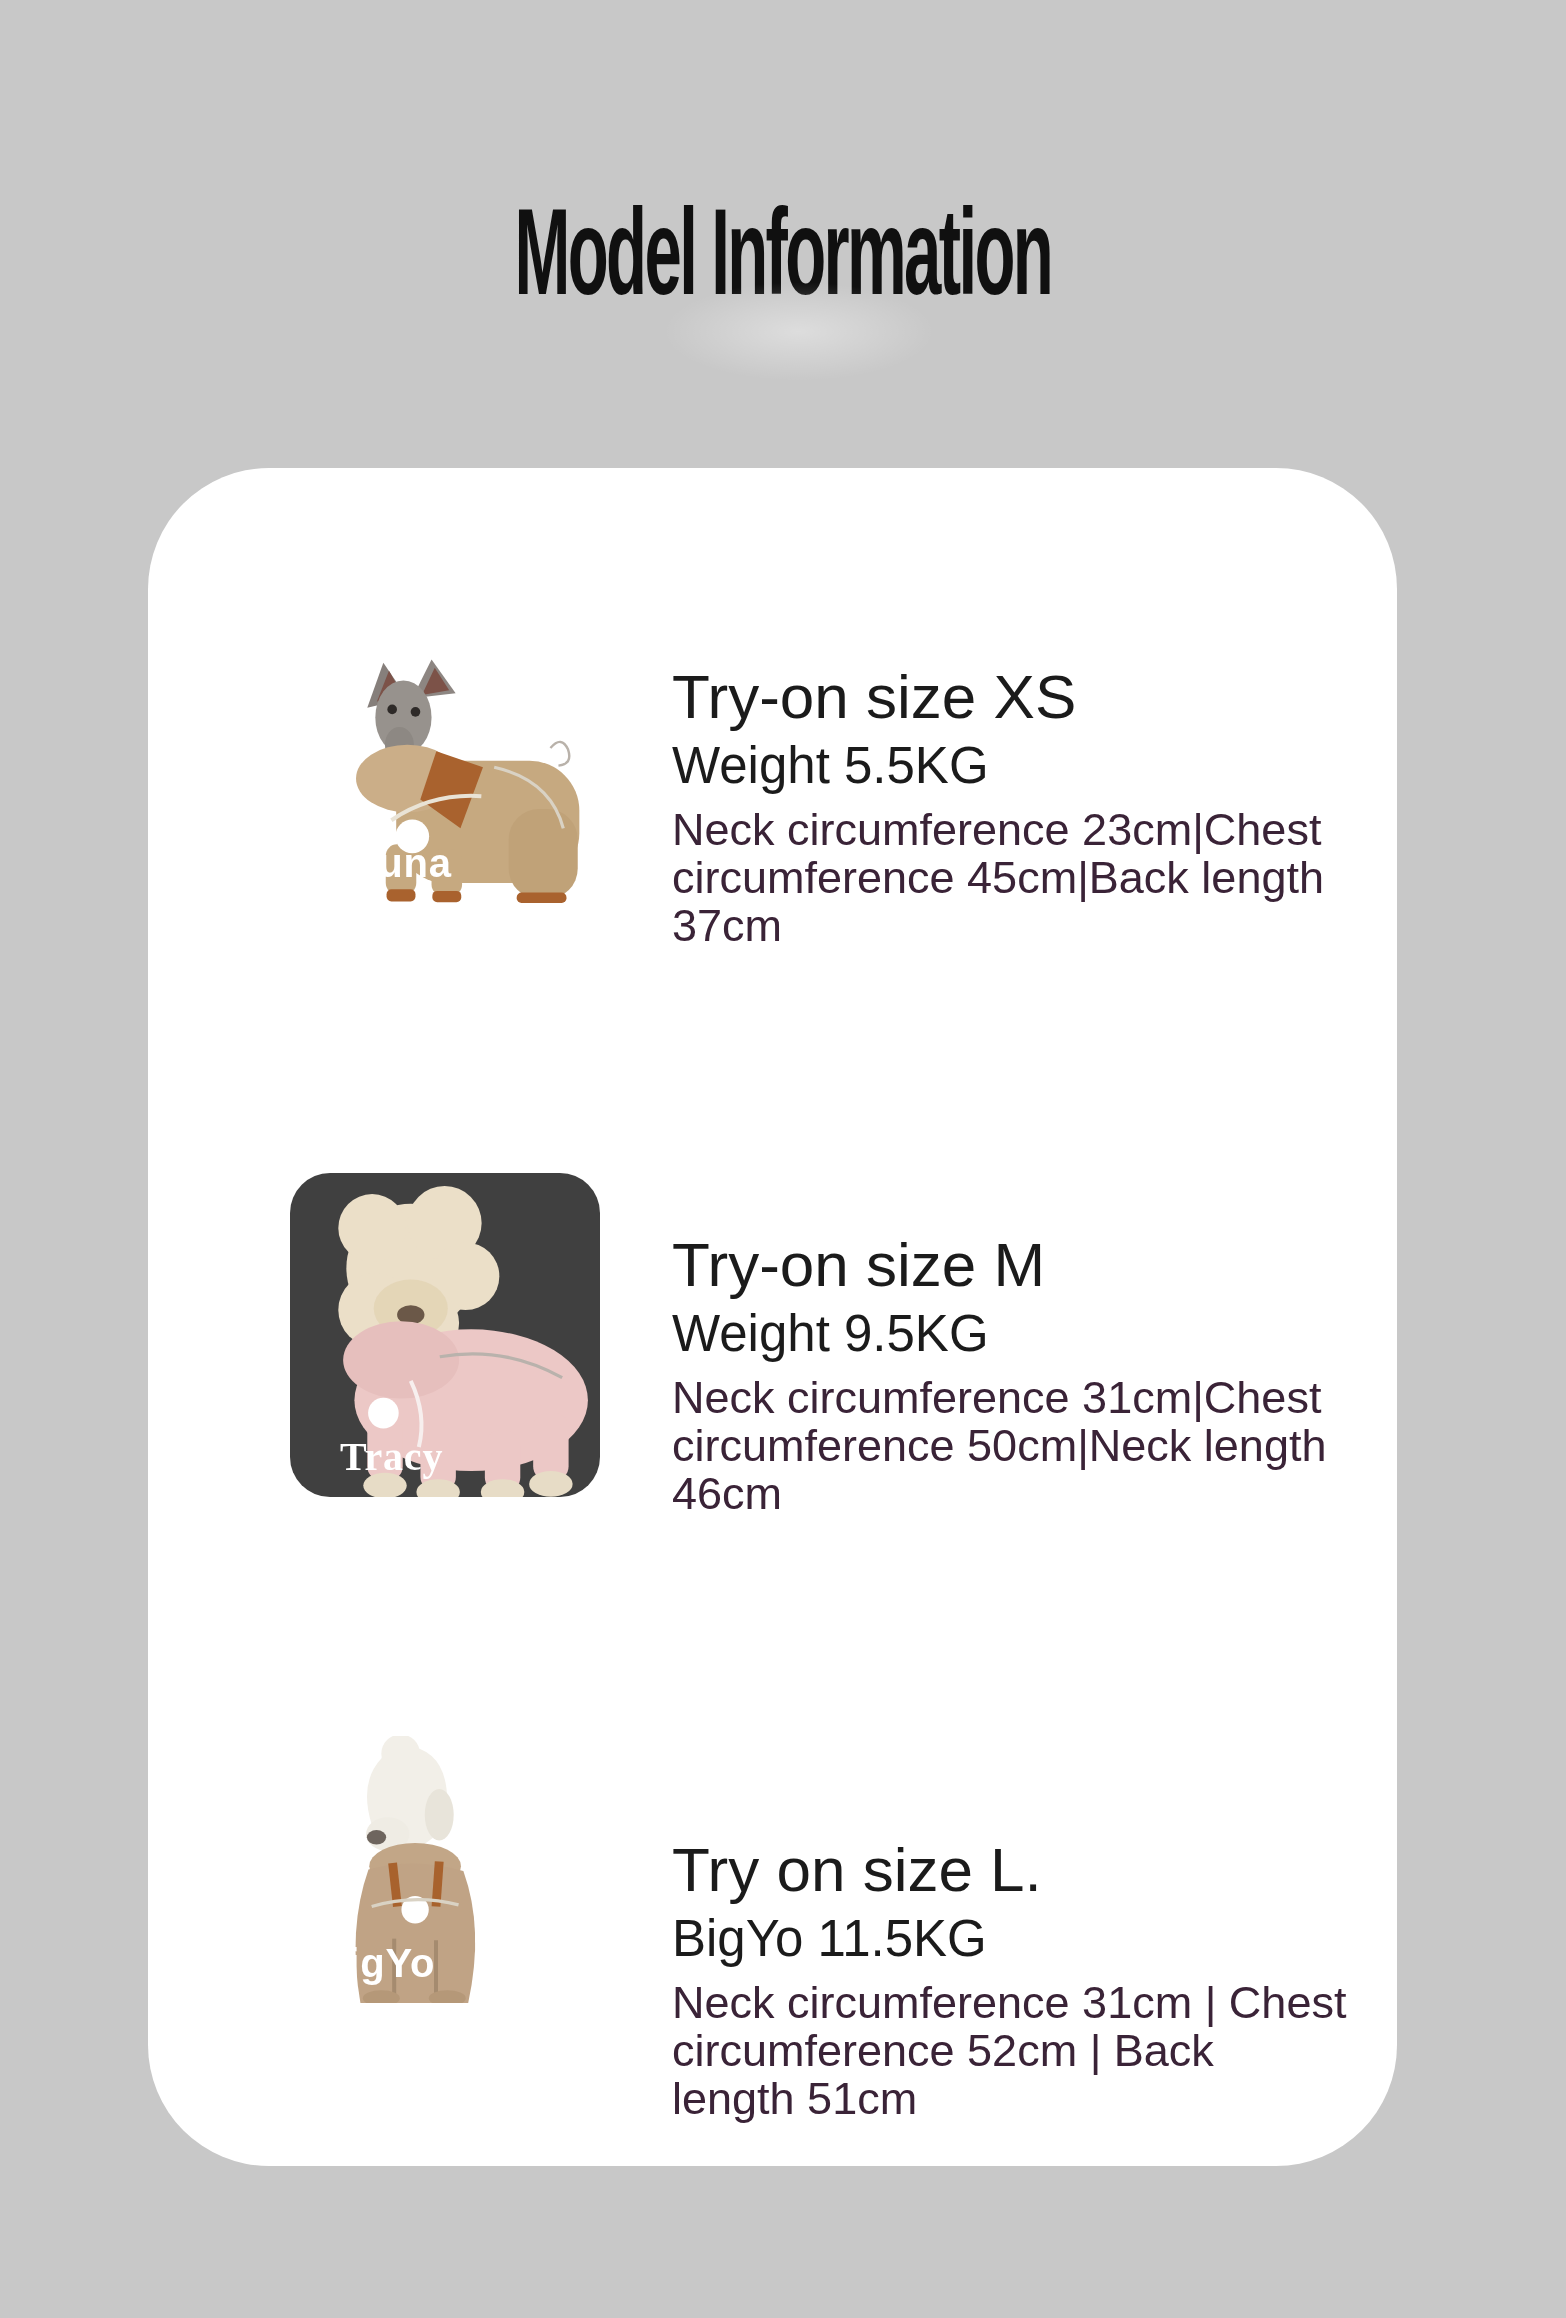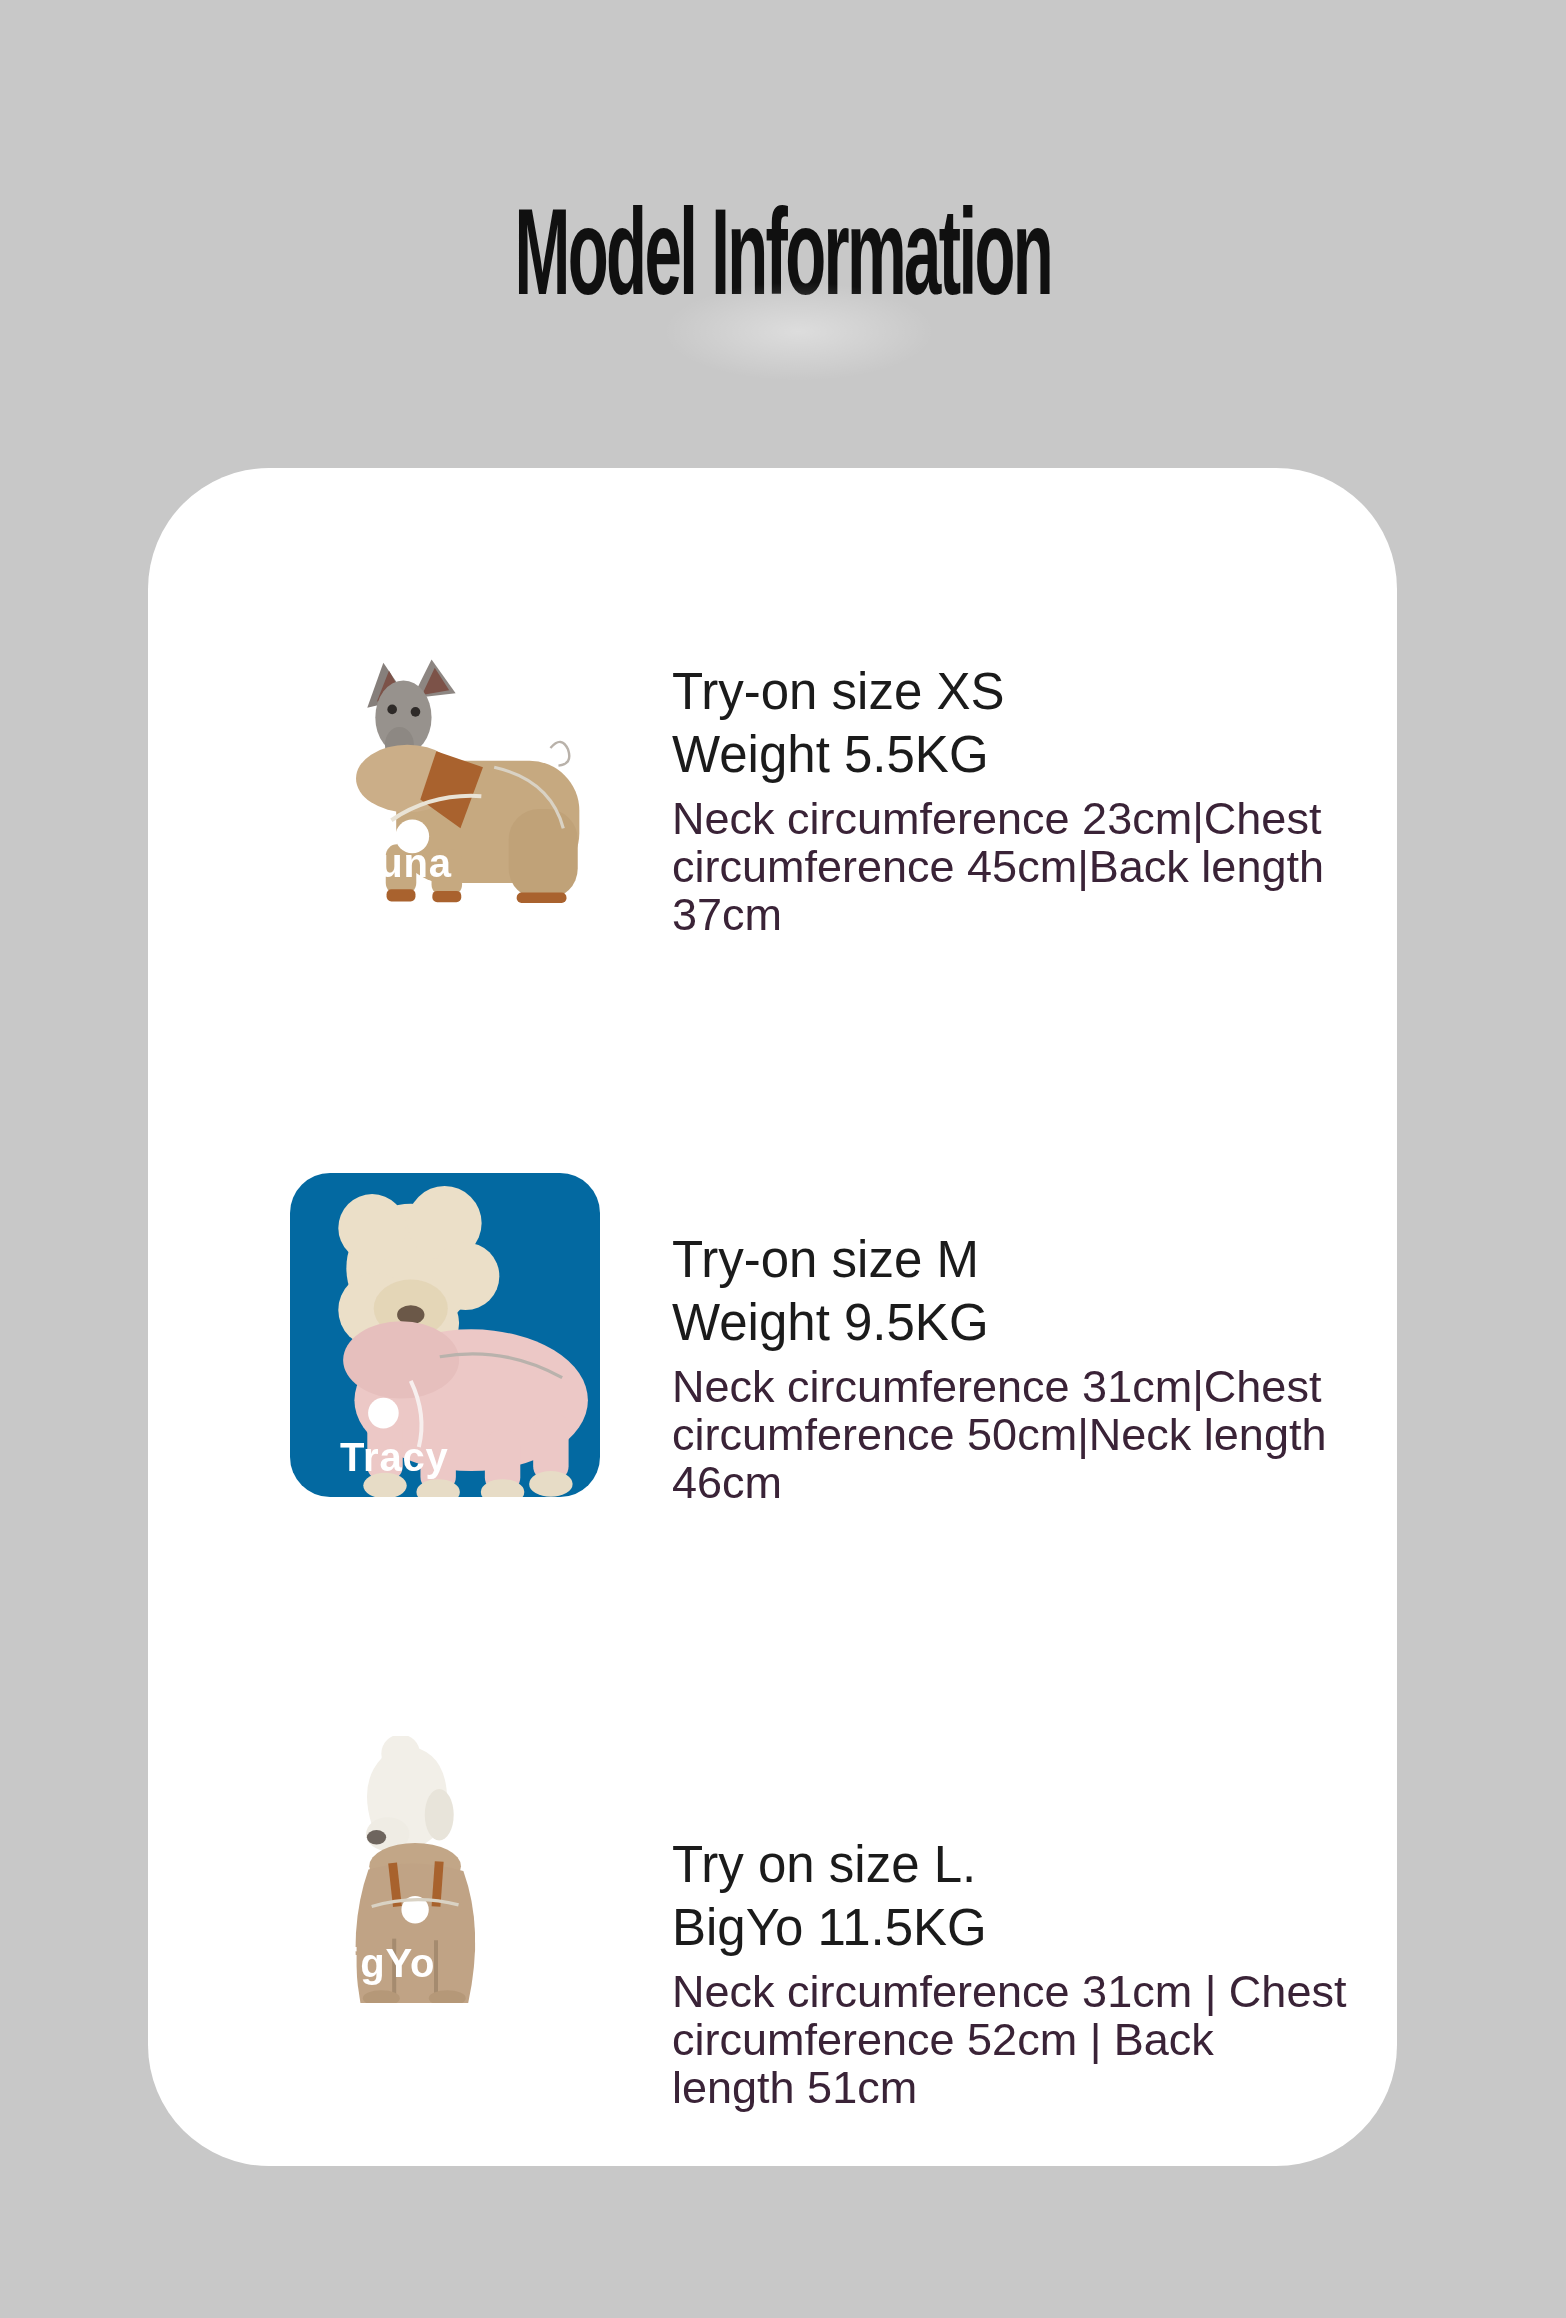--- a/index.html
+++ b/index.html
@@ -15,36 +15,36 @@
   .watermark{position:absolute;left:666px;top:283px;width:266px;height:97px;border-radius:32px;
         background:radial-gradient(ellipse at center,rgba(255,255,255,0.38),rgba(255,255,255,0) 72%);}
 
   
   .card{position:absolute;left:148px;top:468px;width:1249px;height:1698px;
         background:#ffffff;border-radius:121px;overflow:hidden;}
 
   
   .photo{position:absolute;overflow:hidden;}
   .photo svg{display:block;width:100%;height:100%;}
-  .photo.tile{background:#0369a1;border-radius:40px;}
+  .photo.tile{background:#404040;border-radius:40px;font-family:Liberation Serif, serif;}
   .photo1{left:161px;top:190px;width:274px;height:245px;}
   .photo2{left:142px;top:705px;width:310px;height:324px;}
   .photo3{left:169px;top:1268px;width:193px;height:267px;}
 
   .name-clip{position:absolute;bottom:6.4px;overflow:hidden;height:68px;white-space:nowrap;}
   .name-clip .dog-name{color:#ffffff;font-weight:bold;font-size:40px;letter-spacing:0.8px;
         line-height:68px;display:inline-block;}
   .nc1{left:44px;width:121px;}
   .nc2{left:50px;width:209px;}
   .nc3{left:1.6px;width:190px;}
 
   
   .info{position:absolute;left:524px;width:740px;color:#1b1b1b;}
   .info1{top:198px;} .info2{top:766px;} .info3{top:1359px;margin-top:12px;}
-  .size-line{font-size:51px;line-height:1.0;margin:0 0 12px 0;}
+  .size-line{font-size:62px;line-height:1.0;margin:0 0 12px 0;}
   .weight-line{font-size:51px;line-height:1.0;margin:0 0 15.3px 0;}
   .meas{color:#3a2337;font-size:45px;line-height:48px;}
   .meas div{white-space:nowrap;}
 </style>
 </head>
 <body>
 
 <div class="page">
 
   <div class="title-wrap">

